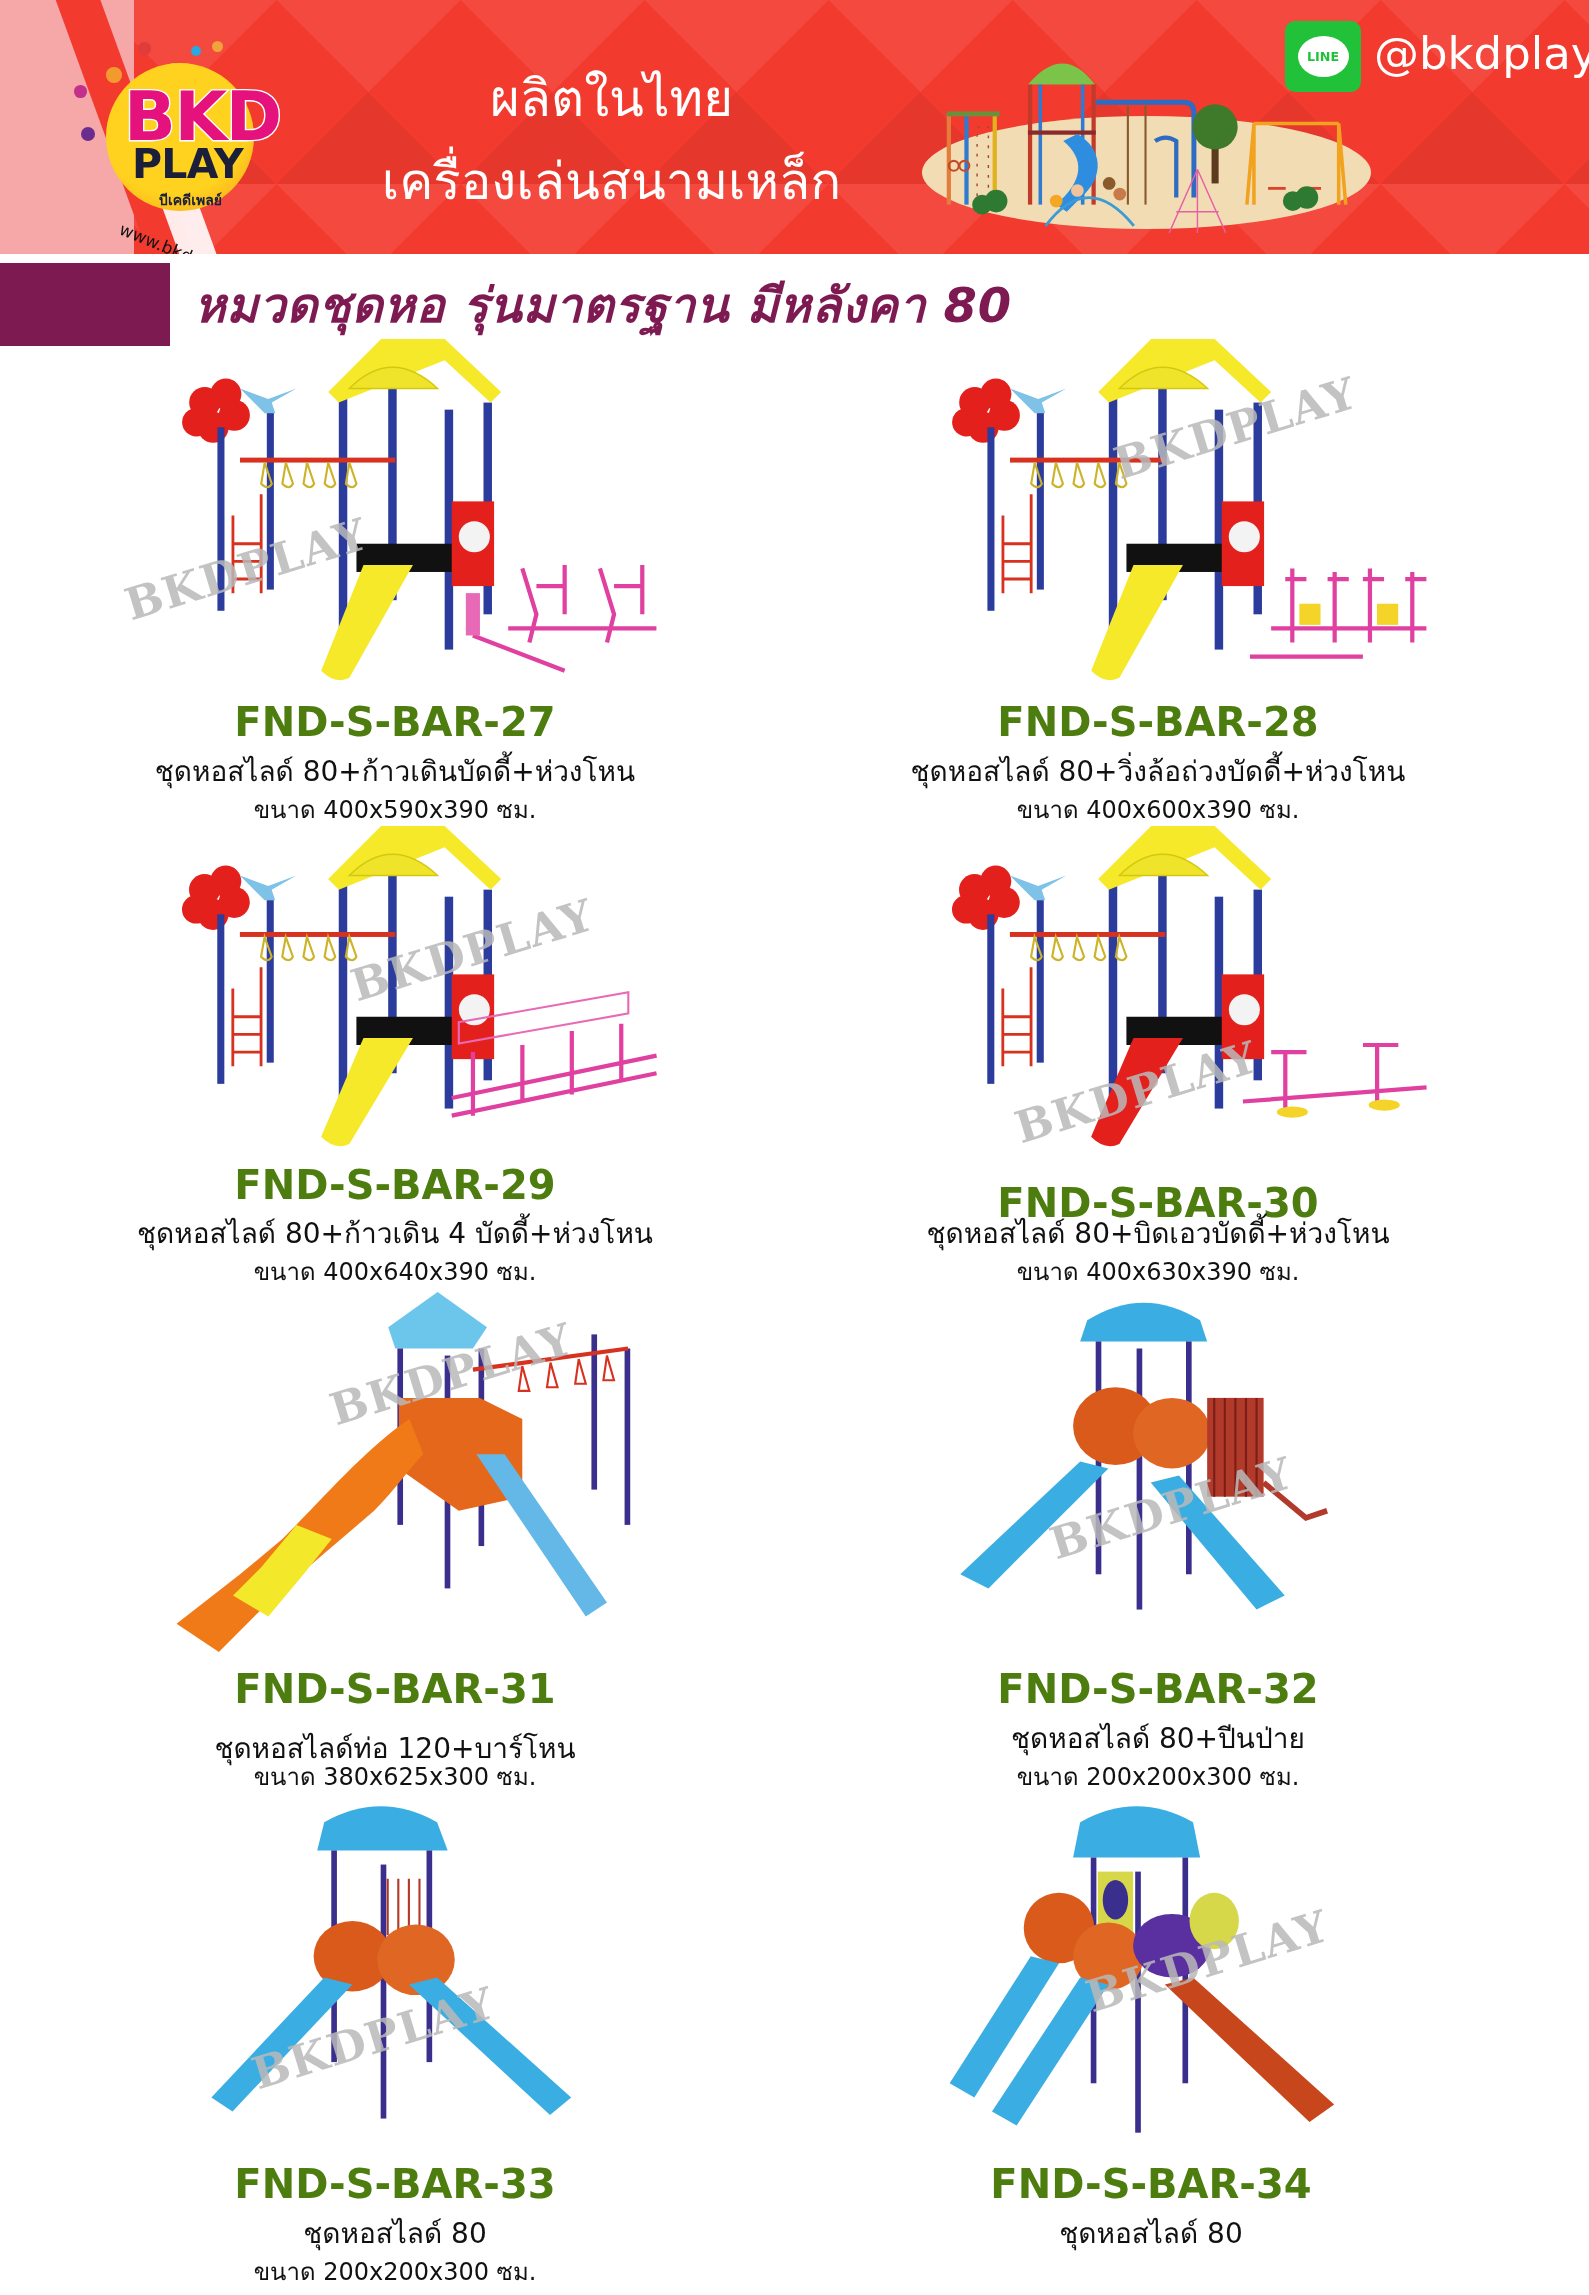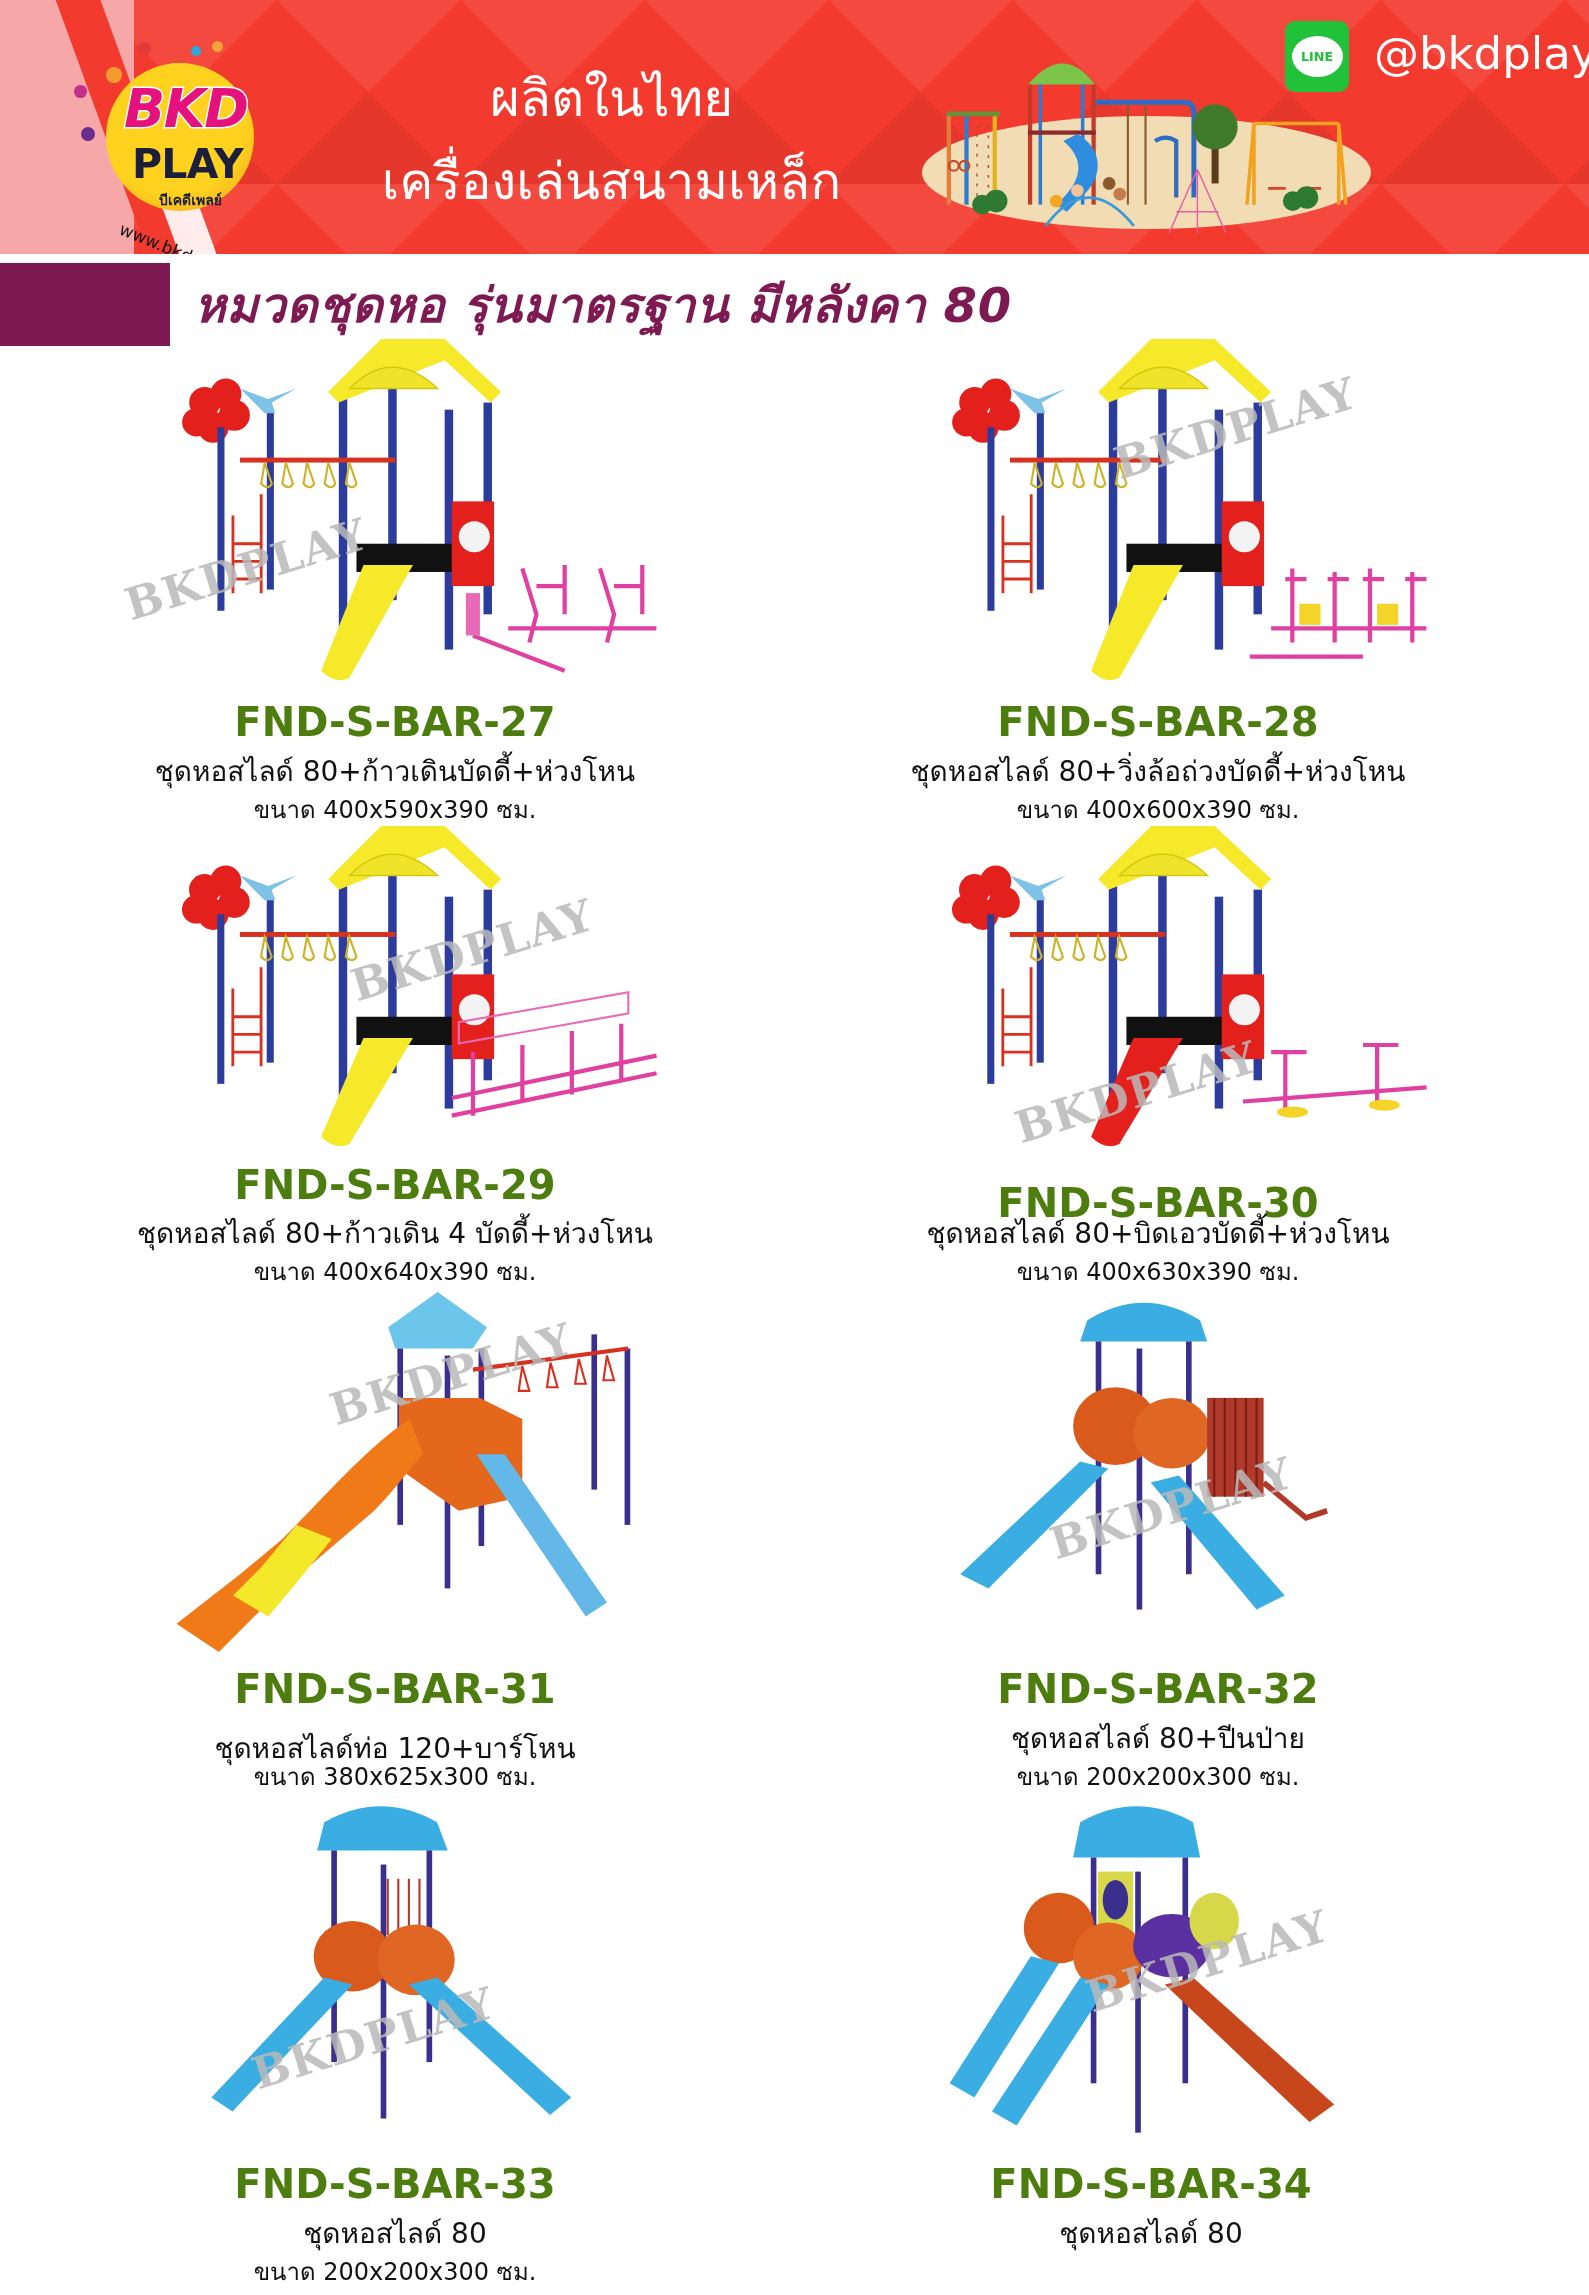--- a/index.html
+++ b/index.html
@@ -25,22 +25,22 @@
 
   .logo {
     position: absolute; left: 67px; top: 28px; width: 226px; height: 205px;
   }
   .logo-circle {
     position: absolute; left: 39px; top: 35px; width: 148px; height: 148px; border-radius: 50%;
     background: radial-gradient(circle at 45% 40%, #ffd21f 60%, #f59b1b 100%);
   }
   .logo-bkd {
     position: absolute; left: 57px; top: 49px; font-family: "DejaVu Sans", sans-serif; font-weight: bold;
-    font-size: 54px; color: #e5127d; letter-spacing: -1.4px;
-    -webkit-text-stroke: 2.8px #ffffff; paint-order: stroke fill; font-style: italic;
+    font-size: 68px; color: #e5127d; letter-spacing: -1.4px;
+    -webkit-text-stroke: 2.8px #ffffff; paint-order: stroke fill;
   }
   .logo-play {
     position: absolute; left: 65px; top: 112px; font-family: "DejaVu Sans", sans-serif; font-weight: bold;
     font-size: 41px; color: #1c1f3a; letter-spacing: -0.7px;
   }
   .logo-thai {
     position: absolute; left: 92px; top: 161px; font-size: 14px; color: #1c1f3a; font-weight: bold;
   }
   .logo-url {
     position: absolute; left: 57px; top: 191px; font-size: 17px; color: #111; transform: rotate(22deg);
@@ -54,21 +54,21 @@
   }
 
   .playground-illus {
     position: absolute; left: 922px; top: 28px; width: 452px; height: 212px;
   }
   .pg-ground {
     position: absolute; left: 0; top: 88px; width: 449px; height: 113px; border-radius: 50%; background: #f1dcb4;
   }
 
   .line-badge {
-    position: absolute; left: 1285px; top: 21px; width: 64px; height: 71px; border-radius: 10px; background: #21c13a;
+    position: absolute; left: 1285px; top: 21px; width: 76px; height: 71px; border-radius: 10px; background: #21c13a;
     display: flex; align-items: center; justify-content: center;
   }
   .line-bubble {
     width: 51px; height: 41px; border-radius: 50%; background: #ffffff; display: flex; align-items: center; justify-content: center;
     font-size: 12.7px; font-weight: bold; color: #21c13a; position: relative;
   }
   .line-handle {
     position: absolute; left: 1374px; top: 27px; color: #ffffff; font-size: 45px; font-family: "DejaVu Sans", sans-serif;
   }
 

